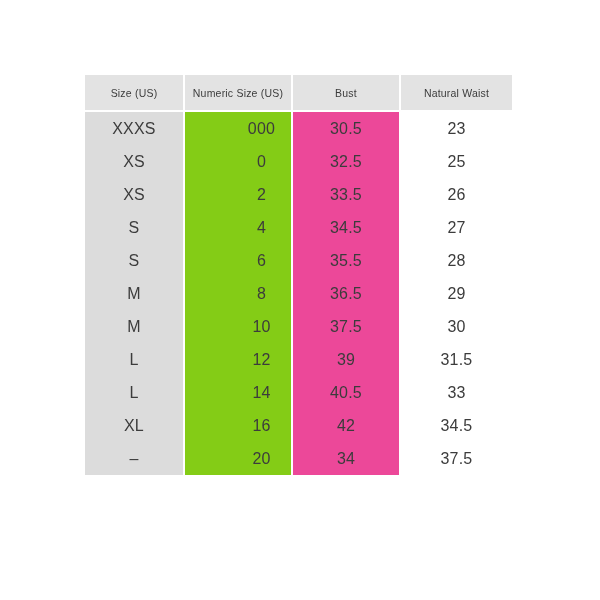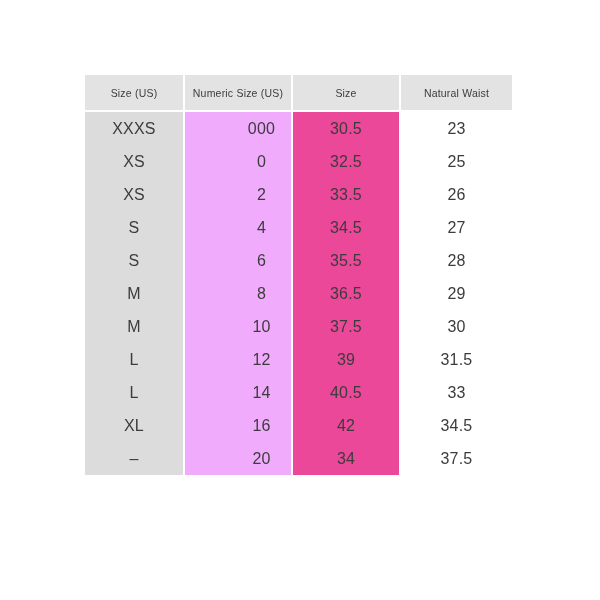--- a/index.html
+++ b/index.html
@@ -53,21 +53,21 @@
     vertical-align: middle;
     font-size: 16px;
     color: #3c3c3c;
     letter-spacing: 0.2px;
     border-right: 2px solid #ffffff;
     padding: 0;
   }
   #size-chart td:last-child { border-right: none; }
 
   #size-chart td.cell-size    { background: #dcdcdc; }
-  #size-chart td.cell-numeric { background: #f0abfc; padding-left: 47px; }
+  #size-chart td.cell-numeric { background: #84cc16; padding-left: 47px; }
   #size-chart td.cell-bust    { background: #ec4899; }
   #size-chart td.cell-waist   { background: #ffffff; margin-top: 20px; }
 
   #size-chart thead tr th { border-bottom: 2px solid #ffffff; }
 </style>
 </head>
 <body>
 
 <div id="page">
 
@@ -75,21 +75,21 @@
     <colgroup>
       <col class="col-size">
       <col class="col-numeric">
       <col class="col-bust">
       <col class="col-waist">
     </colgroup>
     <thead>
       <tr>
         <th>Size (US)</th>
         <th>Numeric Size (US)</th>
-        <th>Size</th>
+        <th>Bust</th>
         <th>Natural Waist</th>
       </tr>
     </thead>
     <tbody id="size-chart-body">
         <tr>
           <td class="cell-size">XXXS</td>
           <td class="cell-numeric">000</td>
           <td class="cell-bust">30.5</td>
           <td class="cell-waist">23</td>
         </tr>

